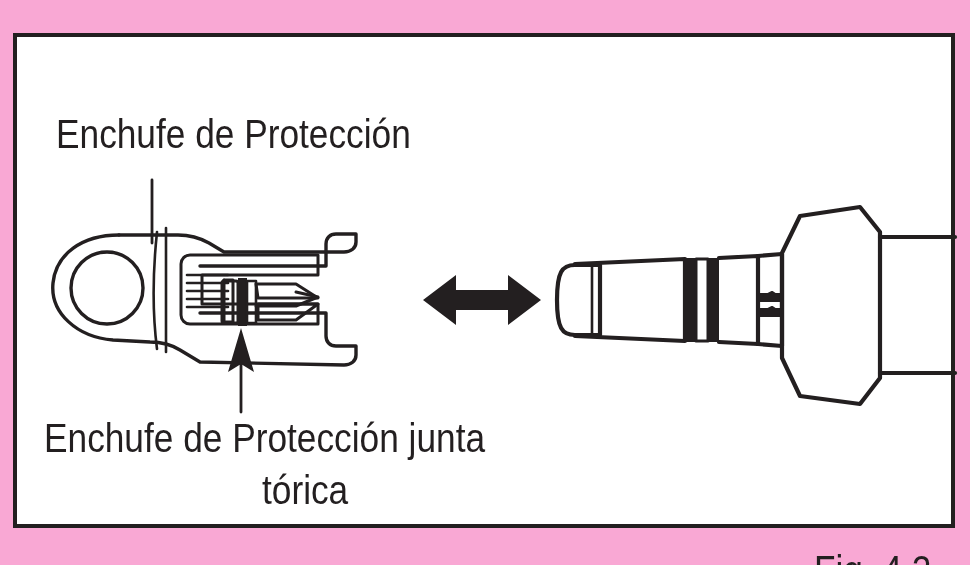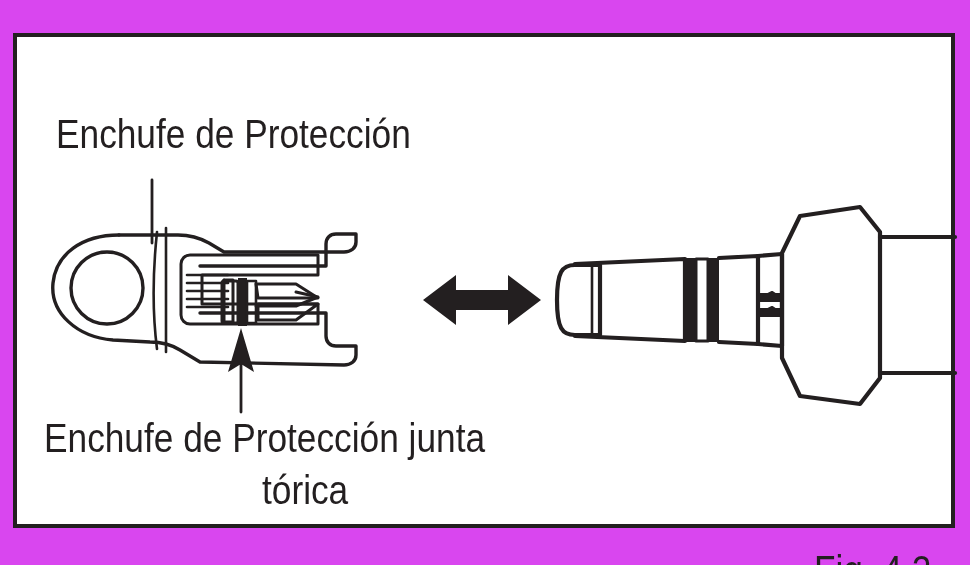--- a/index.html
+++ b/index.html
@@ -11,21 +11,21 @@
     width: 970px;
     height: 565px;
     overflow: hidden;
     font-family: "Liberation Sans", sans-serif;
     color: #231f20;
   }
   #figure-root {
     position: relative;
     width: 970px;
     height: 565px;
-    background: #d946ef;
+    background: #f9a8d4;
   }
   .frame {
     position: absolute;
     left: 13px;
     top: 33px;
     width: 942px;
     height: 495px;
     border: 4px solid #231f20;
     box-sizing: border-box;
     background: #ffffff;

